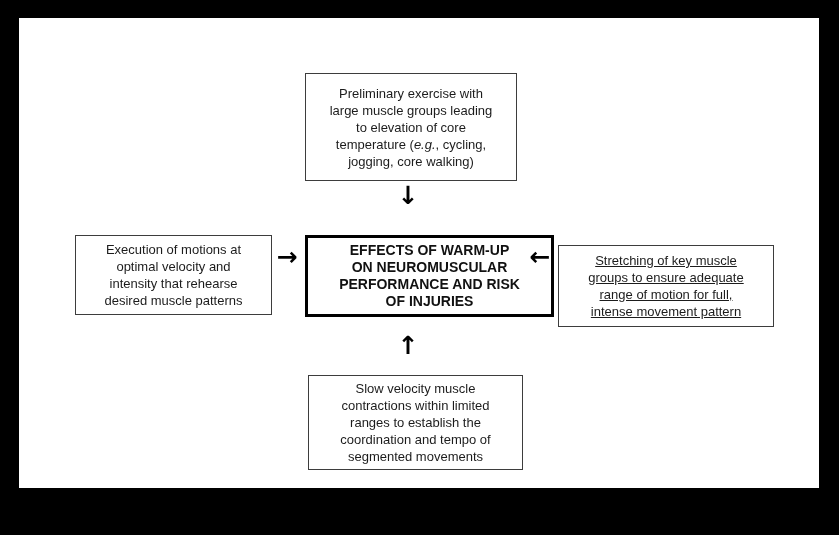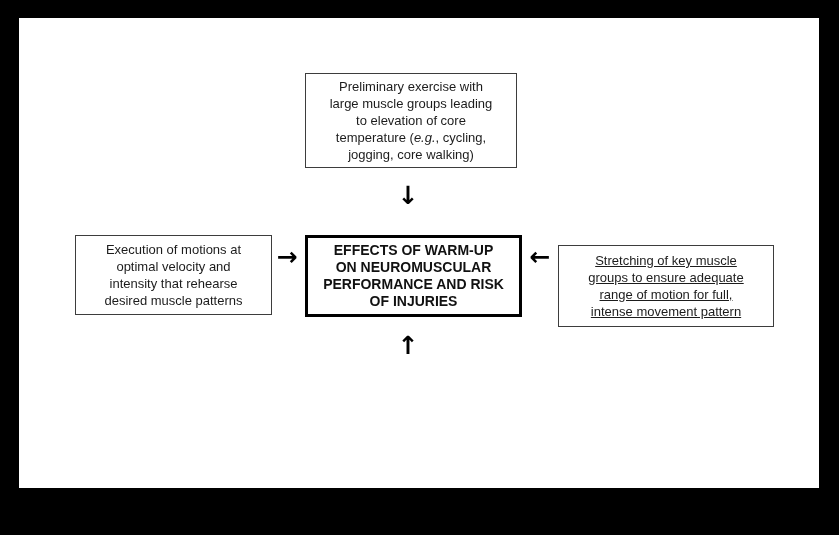--- a/index.html
+++ b/index.html
@@ -36,34 +36,34 @@
     line-height: 17px;
     padding: 4px 6px;
   }
   .box .pre-line {
     white-space: pre-line;
   }
   .box-top {
     left: 286px;
     top: 55px;
     width: 212px;
-    height: 95px;
+    height: 108px;
   }
   .box-top .flow-text {
     display: inline;
     white-space: pre-line;
   }
   .box-top .italic {
     font-style: italic;
     text-align: center;
   }
   .box-center {
     left: 286px;
     top: 217px;
-    width: 217px;
+    width: 249px;
     height: 82px;
     border: 3px solid #000000;
     font-weight: bold;
     font-size: 14px;
     line-height: 17px;
     color: #111111;
   }
   .box-left {
     left: 56px;
     top: 217px;
@@ -145,14 +145,21 @@
 
   <div class="box box-right">
     <div class="pre-line">Stretching of key muscle
 groups to ensure adequate
 range of motion for full,
 intense movement pattern</div>
   </div>
 
   <div class="arrow arrow-up">↑</div>
 
+  <div class="box box-bottom">
+    <div class="pre-line">Slow velocity muscle
+contractions within limited
+ranges to establish the
+coordination and tempo of
+segmented movements</div>
+  </div>
 
 </div>
 
 </body></html>

